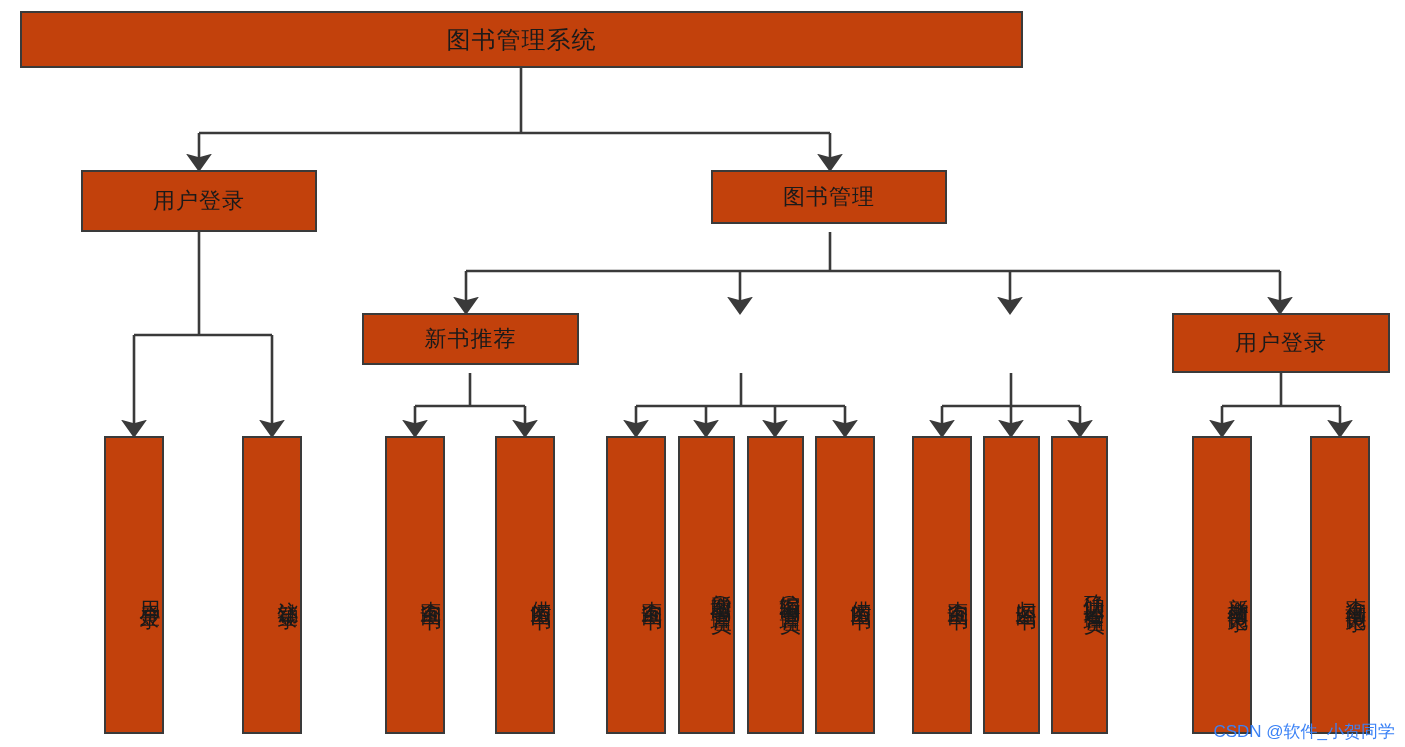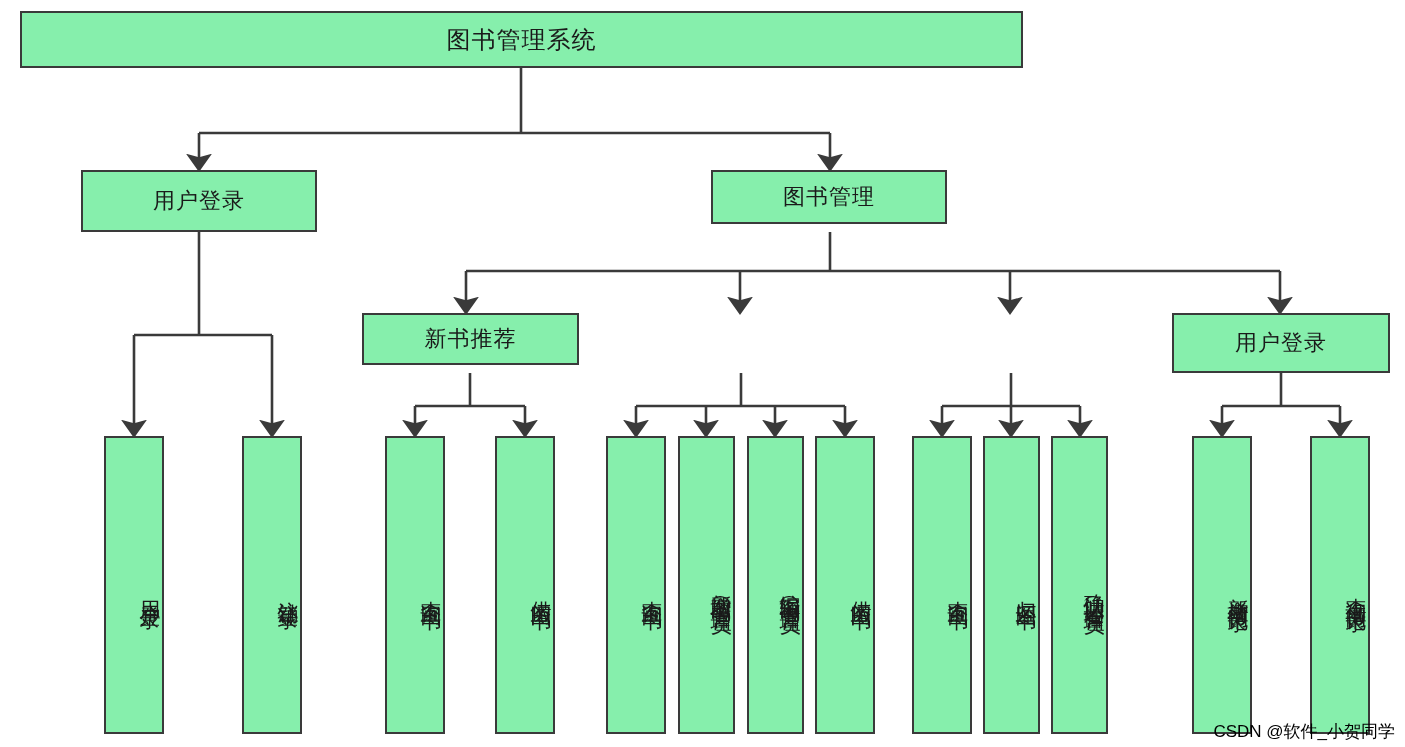--- a/index.html
+++ b/index.html
@@ -7,21 +7,21 @@
     width:1405px;height:747px;
     background:#ffffff;
     font-family:"Liberation Sans","DejaVu Sans",sans-serif;
     overflow:hidden;
     position:relative;
   }
   #canvas{position:absolute;inset:0;width:1405px;height:747px;}
   .node{
     position:absolute;
     box-sizing:border-box;
-    background:#86efac;
+    background:#c2410c;
     border:2px solid #3a3a3a;
     display:flex;
     align-items:center;
     justify-content:center;
     color:#1a1a1a;
     letter-spacing:1px;
   }
   .node.h{
     font-size:22px;
   }
@@ -34,21 +34,21 @@
     align-items:flex-start;
     justify-content:center;
     padding-top:10px;
     letter-spacing:3px;
   }
   svg.edges{position:absolute;left:0;top:0;width:1405px;height:747px;pointer-events:none;}
   .wm{
     position:absolute;
     right:10px;bottom:4px;
     font-size:17px;
-    color:#000000;
+    color:#3b82f6;
     white-space:nowrap;
     font-family:"Liberation Sans","DejaVu Sans",sans-serif;
   }
 </style>
 </head>
 <body>
 
 <div id="canvas">
 
   <svg class="edges" viewBox="0 0 1405 747">

